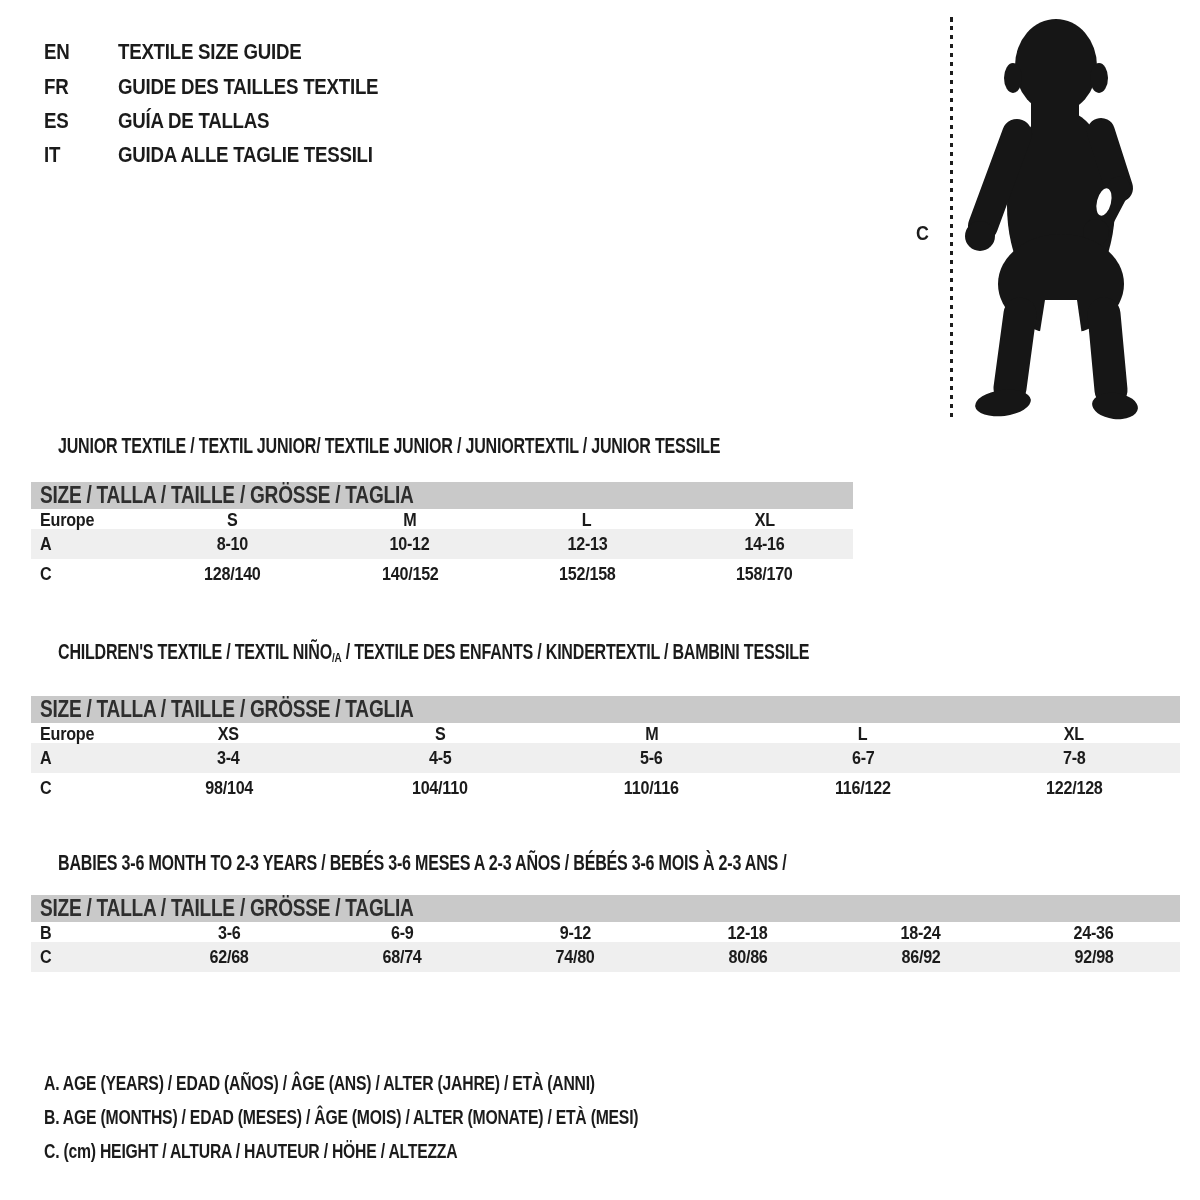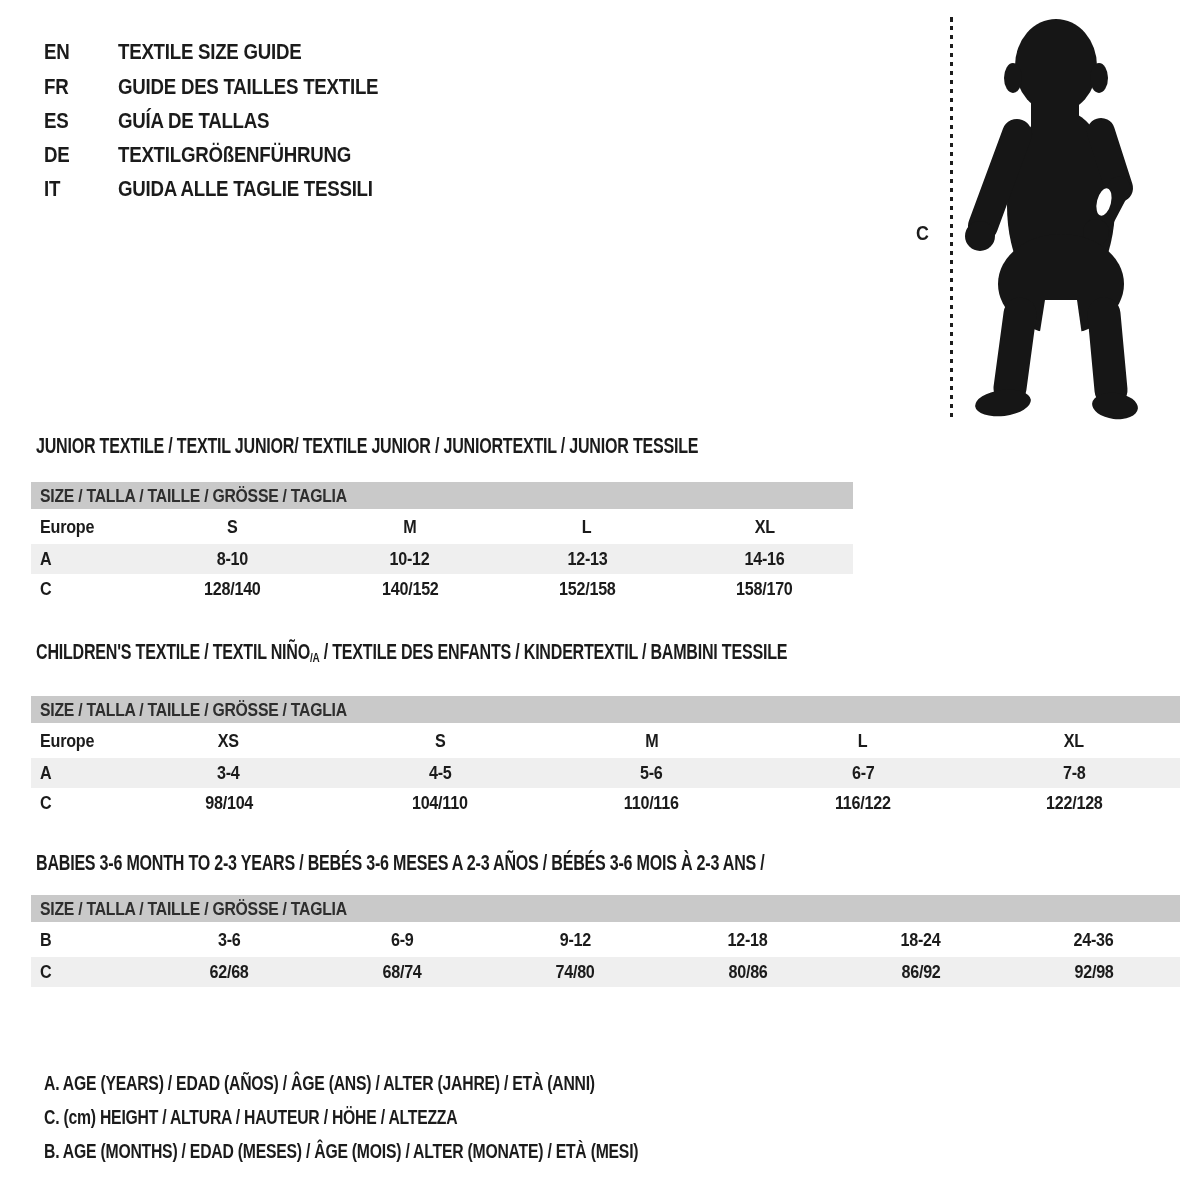--- a/index.html
+++ b/index.html
@@ -30,32 +30,32 @@
   }
   .measure-label { position:absolute; left:916px; top:221px; font-size:21px; }
   .toddler-svg { position:absolute; left:963px; top:16px; }
 
   
   .section { position:absolute; left:31px; }
   #section-junior   { top:429px; width:822px;  }
   #section-children { top:635px; width:1149px; }
   #section-babies   { top:846px; width:1149px; }
 
-  .section-heading { margin-left:5px; font-size:22px; line-height:33px; }
+  .section-heading { margin-left:27px; font-size:22px; line-height:33px; }
   .section-heading .sub { font-size:0.62em; vertical-align:-0.22em; }
   #section-junior   .size-bar { margin-top:20px; }
   #section-children .size-bar { margin-top:22px; }
   #section-babies   .size-bar { margin-top:16px; }
 
   .size-bar {
     height:27px; line-height:27px; padding-left:9px;
-    font-size:19px; color:#2e2e2e;
+    font-size:23px; color:#2e2e2e;
   }
   .trow { display:grid; height:30px; align-items:center; font-size:19px; }
-  .trow.r0 { height:35px; }
+  .trow.r0 { height:20px; }
   .rlabel { padding-left:9px; }
   .cell { text-align:center; }
 
   
   .footnotes { position:absolute; left:44px; top:1066px;text-decoration:underline; }
   .fnote { font-size:21px; line-height:34px; }
 </style>
 </head>
 <body>
 
@@ -66,24 +66,20 @@
         <span class="lang-code"><span class="cond cx85">EN</span></span>
         <span><span class="cond cx85">TEXTILE SIZE GUIDE</span></span>
       </div>
       <div class="lang-row">
         <span class="lang-code"><span class="cond cx85">FR</span></span>
         <span><span class="cond cx85">GUIDE DES TAILLES TEXTILE</span></span>
       </div>
       <div class="lang-row">
         <span class="lang-code"><span class="cond cx85">ES</span></span>
         <span><span class="cond cx85">GUÍA DE TALLAS</span></span>
-      </div>
-      <div class="lang-row">
-        <span class="lang-code"><span class="cond cx85">DE</span></span>
-        <span><span class="cond cx85">TEXTILGRÖßENFÜHRUNG</span></span>
       </div>
       <div class="lang-row">
         <span class="lang-code"><span class="cond cx85">IT</span></span>
         <span><span class="cond cx85">GUIDA ALLE TAGLIE TESSILI</span></span>
       </div>
     </div>
 
   <div class="measure-line"></div>
   <div class="measure-label"><span class="cond cx85">C</span></div>
 
@@ -186,16 +182,16 @@
         <div class="cell"><span class="condc cx85">68/74</span></div>
         <div class="cell"><span class="condc cx85">74/80</span></div>
         <div class="cell"><span class="condc cx85">80/86</span></div>
         <div class="cell"><span class="condc cx85">86/92</span></div>
         <div class="cell"><span class="condc cx85">92/98</span></div>
       </div>
     </div>
 
   <div class="footnotes">
       <div class="fnote"><span class="cond cx75">A. AGE (YEARS) / EDAD (AÑOS) / ÂGE (ANS) / ALTER (JAHRE) / ETÀ (ANNI)</span></div>
+      <div class="fnote"><span class="cond cx75">B. AGE (MONTHS) / EDAD (MESES) / ÂGE (MOIS) / ALTER (MONATE) / ETÀ (MESI)</span></div>
       <div class="fnote"><span class="cond cx75">C. (cm) HEIGHT / ALTURA / HAUTEUR / HÖHE / ALTEZZA</span></div>
-      <div class="fnote"><span class="cond cx75">B. AGE (MONTHS) / EDAD (MESES) / ÂGE (MOIS) / ALTER (MONATE) / ETÀ (MESI)</span></div>
     </div>
 </div>
 
 </body></html>

